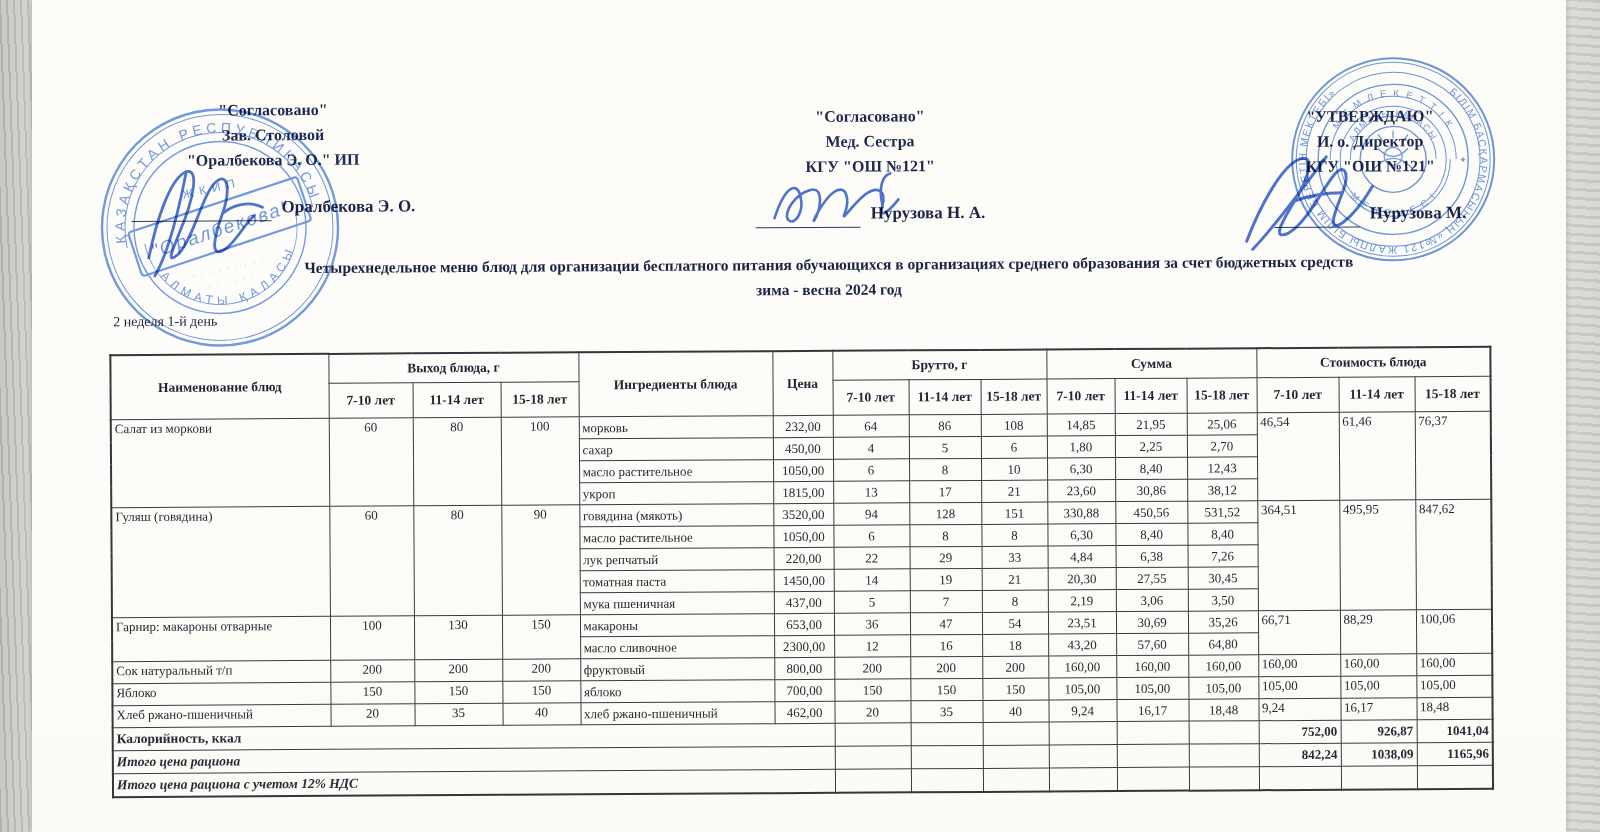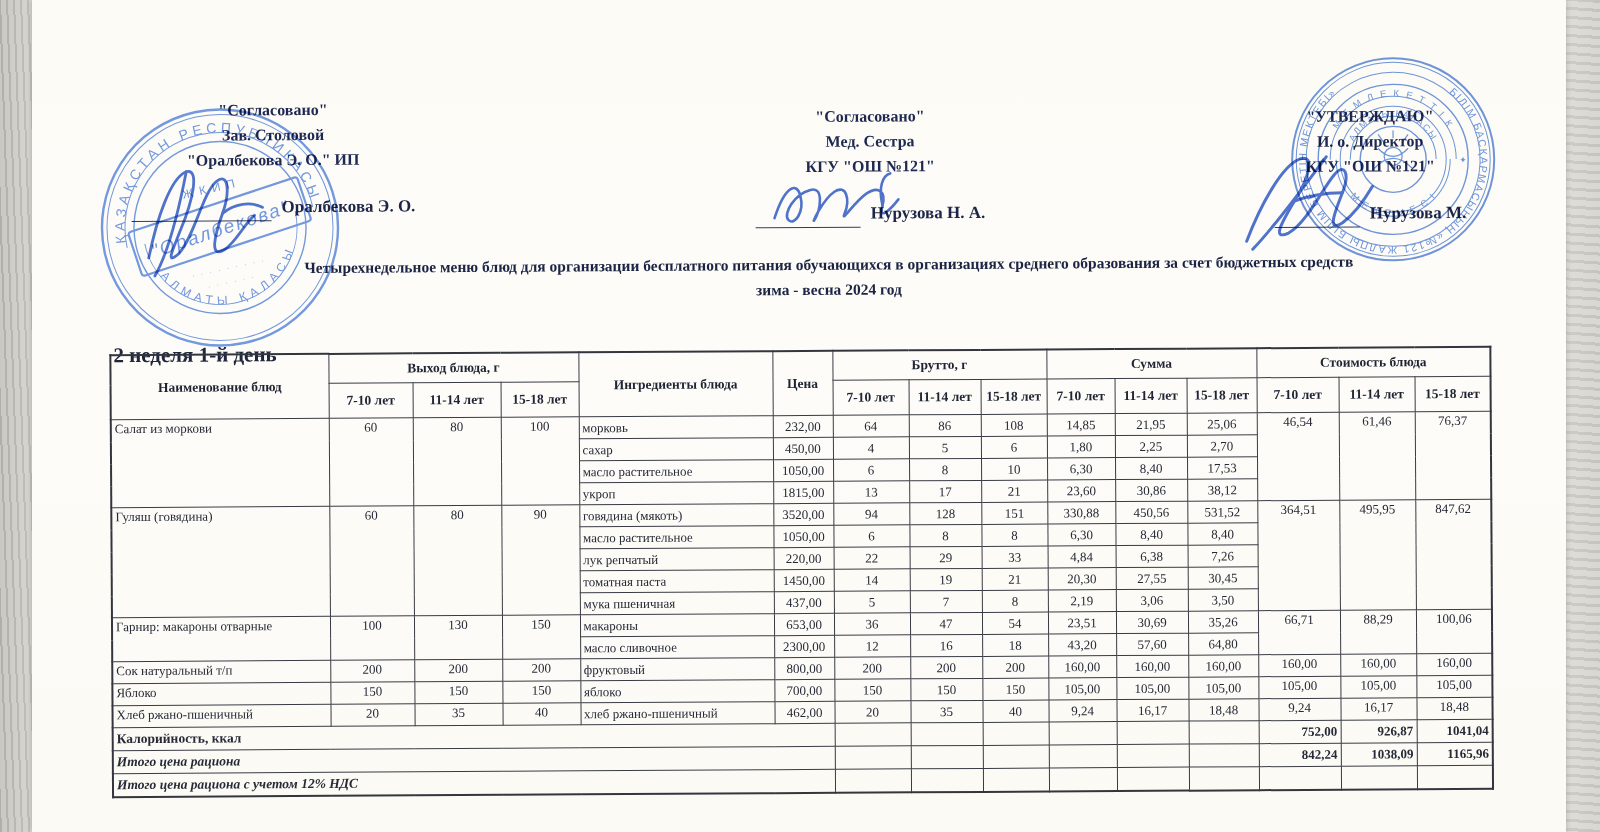--- a/index.html
+++ b/index.html
@@ -36,36 +36,36 @@
   .approval-middle{left:722px;top:105px;width:300px;}
   .approval-right{left:1222px;top:108px;width:300px;}
   .sig-row{display:flex;align-items:flex-end;justify-content:center;gap:10px;margin-top:22px;}
   .sig-underline{display:inline-block;border-bottom:1.6px solid #343c5e;height:14px;}
   .sig-name{font-weight:bold;font-size:17px;color:#1c2547;white-space:nowrap;}
 
   .doc-title{
     position:absolute;left:230px;top:253px;width:1200px;text-align:center;
     font-weight:bold;font-size:15.5px;color:#1c2444;line-height:1.6;
   }
-  .week-label{position:absolute;left:114px;top:310px;font-weight:bold;font-size:21px;color:#20263c;margin-top:29px;}
+  .week-label{position:absolute;left:114px;top:310px;font-weight:normal;font-size:14px;color:#20263c;}
 
   .menu-table-wrap{position:absolute;left:110px;top:350px;width:1382px;}
   table.menu{border-collapse:collapse;width:1380px;table-layout:fixed;
     font-size:13px;color:#262a36;}
   table.menu th,table.menu td{border:1px solid #393c44;padding:1px 3px;line-height:1.18;}
   table.menu{border:2px solid #33363e;}
   table.menu thead th{font-weight:bold;text-align:center;font-size:13.5px;color:#1f2433;}
   table.menu thead tr.h1 th{height:26px;}
   table.menu thead tr.h2 th{height:32px;}
   td.cell-name{text-align:left;vertical-align:top;padding-left:5px;padding-top:2px;}
   td.cell-out{text-align:center;vertical-align:top;padding-top:2px;margin-top:12px;}
   td.cell-ingr{text-align:left;padding-left:5px;height:19px;}
   td.cell-price{text-align:center;padding-right:6px;}
   td.cell-num{text-align:center;}
-  td.cell-cost{text-align:center;vertical-align:top;padding-top:2px;font-family:Liberation Serif, serif;}
+  td.cell-cost{vertical-align:top;padding-top:2px;font-family:Liberation Serif, serif;}
   td.cell-total-label{text-align:left;padding-left:5px;font-size:13.5px;height:20px;}
   td.cell-total-val{text-align:right;font-weight:bold;padding-right:5px;}
   .bold{font-weight:bold;}
   .bold-italic{font-weight:bold;font-style:italic;}
 
   .stamp{position:absolute;mix-blend-mode:multiply;opacity:.78;}
   .signature{position:absolute;mix-blend-mode:multiply;opacity:.9;}
 </style>
 </head>
 <body>
@@ -272,21 +272,21 @@
             <td class="cell-num">2,70</td>
           </tr>
           <tr>
             <td class="cell-ingr">масло растительное</td>
             <td class="cell-price">1050,00</td>
             <td class="cell-num">6</td>
             <td class="cell-num">8</td>
             <td class="cell-num">10</td>
             <td class="cell-num">6,30</td>
             <td class="cell-num">8,40</td>
-            <td class="cell-num">17,53</td>
+            <td class="cell-num">12,43</td>
           </tr>
           <tr>
             <td class="cell-ingr">укроп</td>
             <td class="cell-price">1815,00</td>
             <td class="cell-num">13</td>
             <td class="cell-num">17</td>
             <td class="cell-num">21</td>
             <td class="cell-num">23,60</td>
             <td class="cell-num">30,86</td>
             <td class="cell-num">38,12</td>

